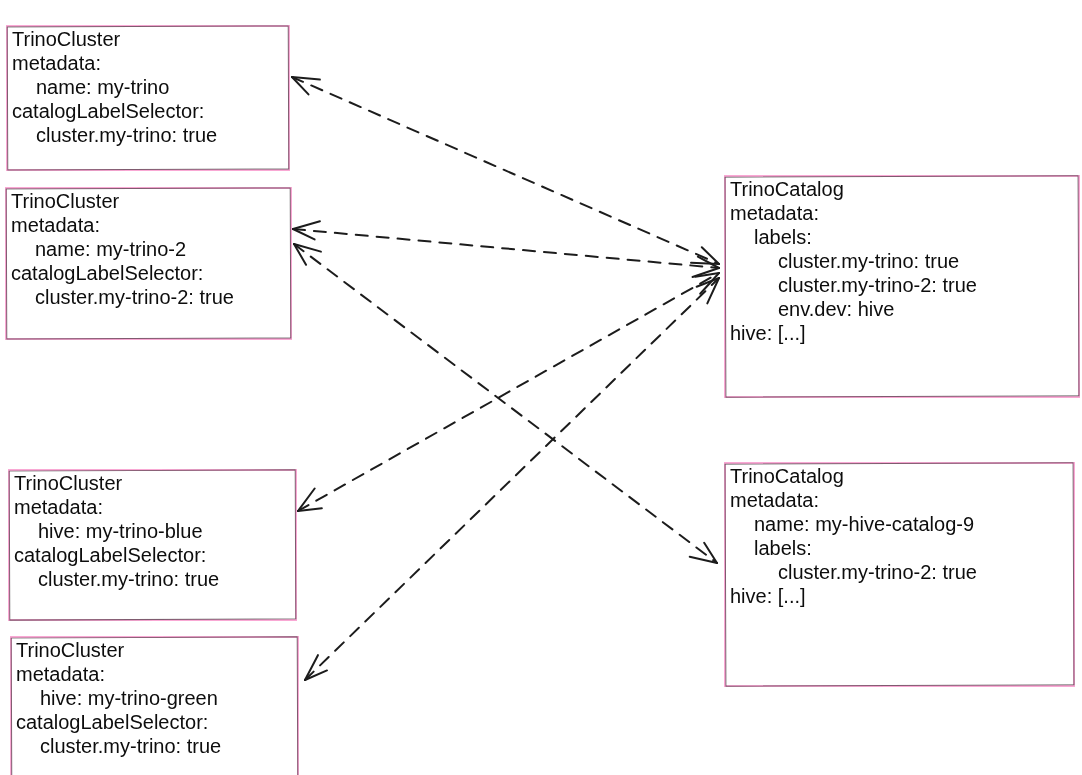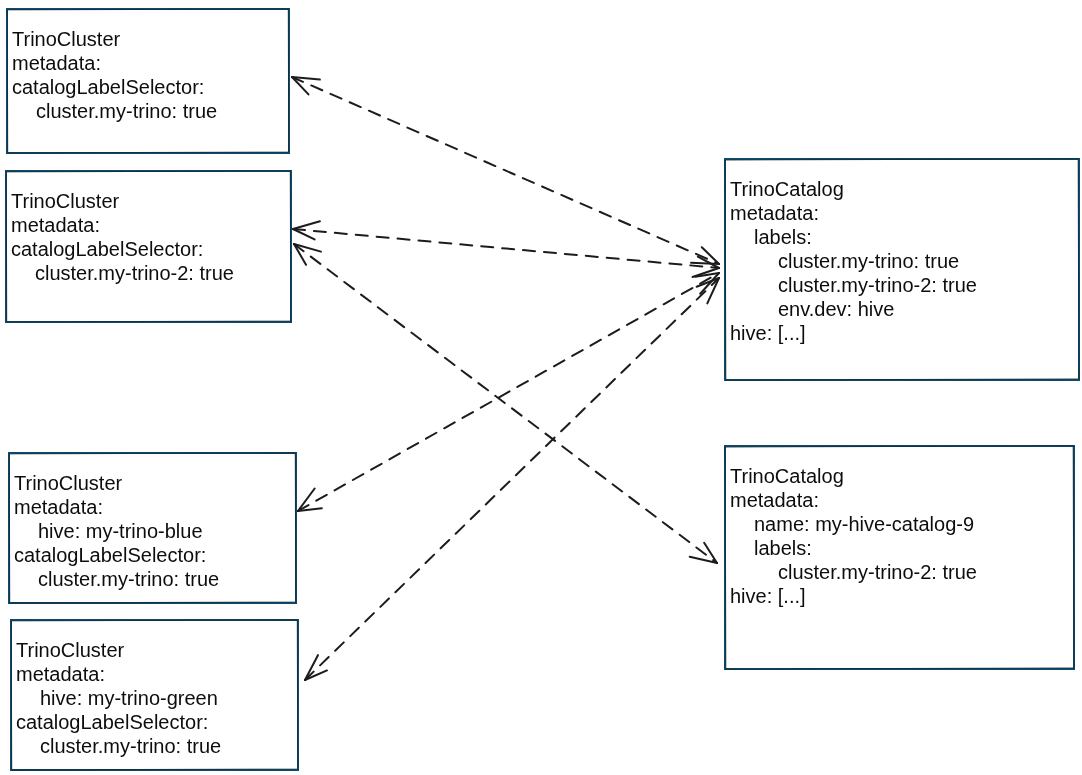--- a/index.html
+++ b/index.html
@@ -19,24 +19,25 @@
   svg.edges-layer {
     position: absolute;
     left: 0;
     top: 0;
     width: 1082px;
     height: 775px;
     pointer-events: none;
   }
   .node {
     position: absolute;
-    border: 2px solid #0c4a6e;
+    border: 2px solid #f9a8d4;
     background: #ffffff;
     box-sizing: border-box;
-    padding: 17px 6px 0 4px;
+    padding: 0 6px 0 4px;
+    margin-top: 17px;
   }
   
   .node::after {
     content: "";
     position: absolute;
     inset: -1px;
     border: 1px solid rgba(28,28,28,0.55);
     transform: rotate(-0.25deg);
     pointer-events: none;
   }
@@ -78,27 +79,29 @@
       <path d="M 294 244 L 717 563" stroke="#1c1c1c" stroke-width="2" fill="none" stroke-linecap="round" stroke-dasharray="12 9"></path>
       <path d="M 294 244 L 320.9391926932043 251.63412713009208" stroke="#1c1c1c" stroke-width="2" fill="none" stroke-linecap="round"></path>
       <path d="M 294 244 L 306.02189910320425 264.7719508460899" stroke="#1c1c1c" stroke-width="2" fill="none" stroke-linecap="round"></path>
       <path d="M 717 563 L 689.7129269507633 556.7218120125614" stroke="#1c1c1c" stroke-width="2" fill="none" stroke-linecap="round"></path>
       <path d="M 717 563 L 704.1570606497181 542.7254122398264" stroke="#1c1c1c" stroke-width="2" fill="none" stroke-linecap="round"></path>
     </svg>
 
   <div class="node" style="left:6px;   top:8px;   width:284px; height:146px;">
       <div class="yaml-line i0">TrinoCluster</div>
       <div class="yaml-line i0">metadata:</div>
+      <div class="yaml-line i1">name: my-trino</div>
       <div class="yaml-line i0">catalogLabelSelector:</div>
       <div class="yaml-line i1">cluster.my-trino: true</div>
     </div>
 
   <div class="node" style="left:5px;   top:170px; width:287px; height:153px;">
       <div class="yaml-line i0">TrinoCluster</div>
       <div class="yaml-line i0">metadata:</div>
+      <div class="yaml-line i1">name: my-trino-2</div>
       <div class="yaml-line i0">catalogLabelSelector:</div>
       <div class="yaml-line i1">cluster.my-trino-2: true</div>
     </div>
 
   <div class="node" style="left:8px;   top:452px; width:289px; height:152px;">
       <div class="yaml-line i0">TrinoCluster</div>
       <div class="yaml-line i0">metadata:</div>
       <div class="yaml-line i1">hive: my-trino-blue</div>
       <div class="yaml-line i0">catalogLabelSelector:</div>
       <div class="yaml-line i1">cluster.my-trino: true</div>

